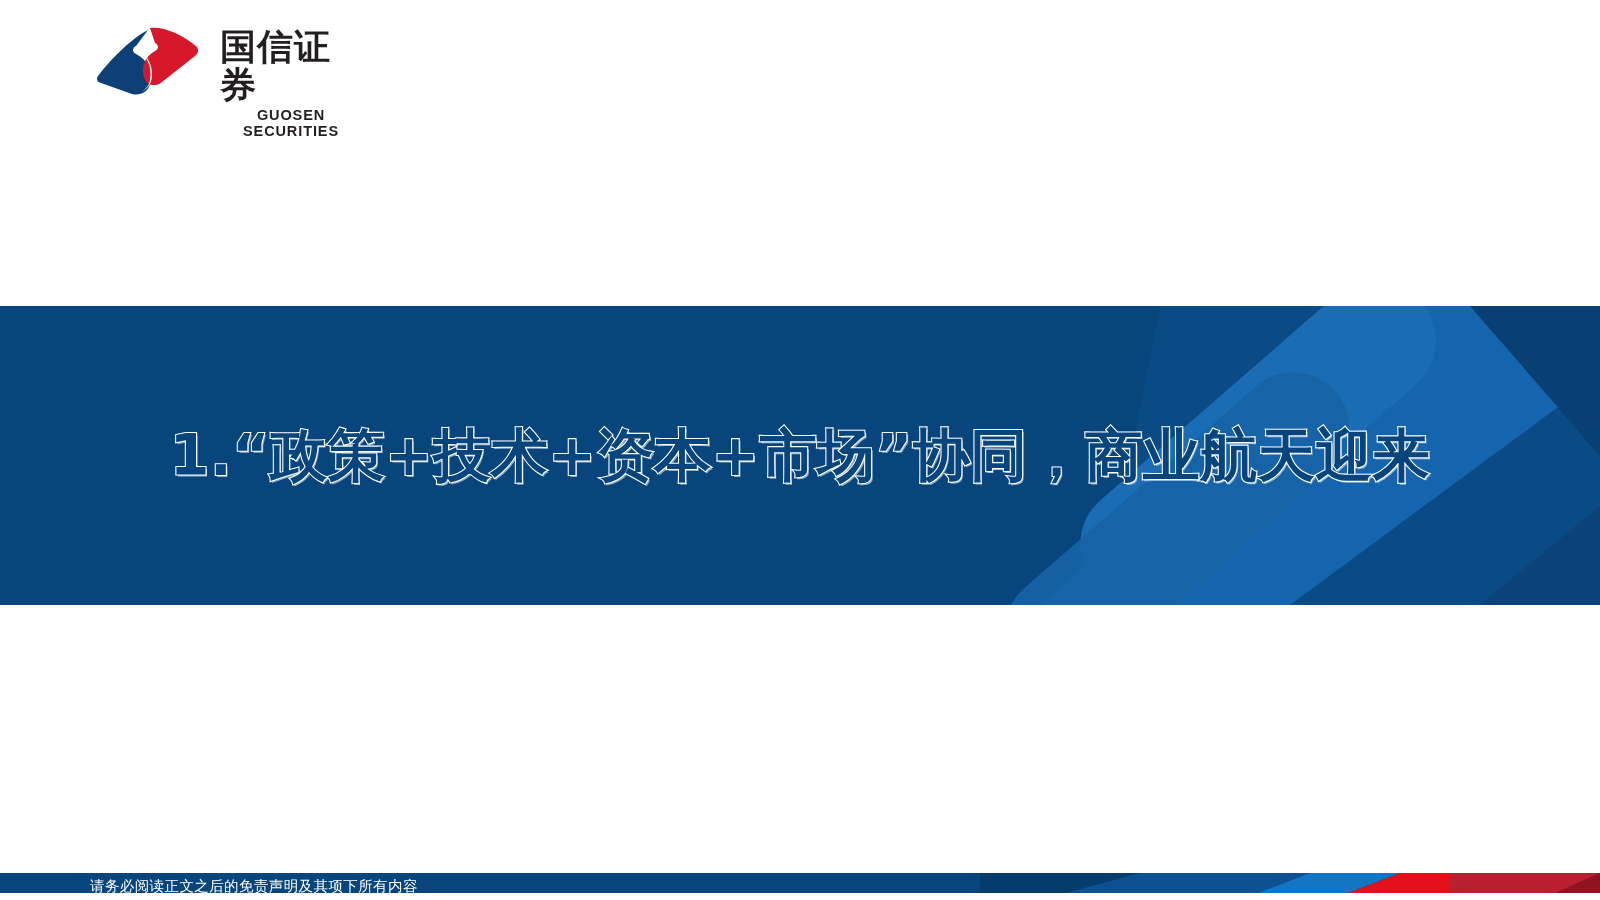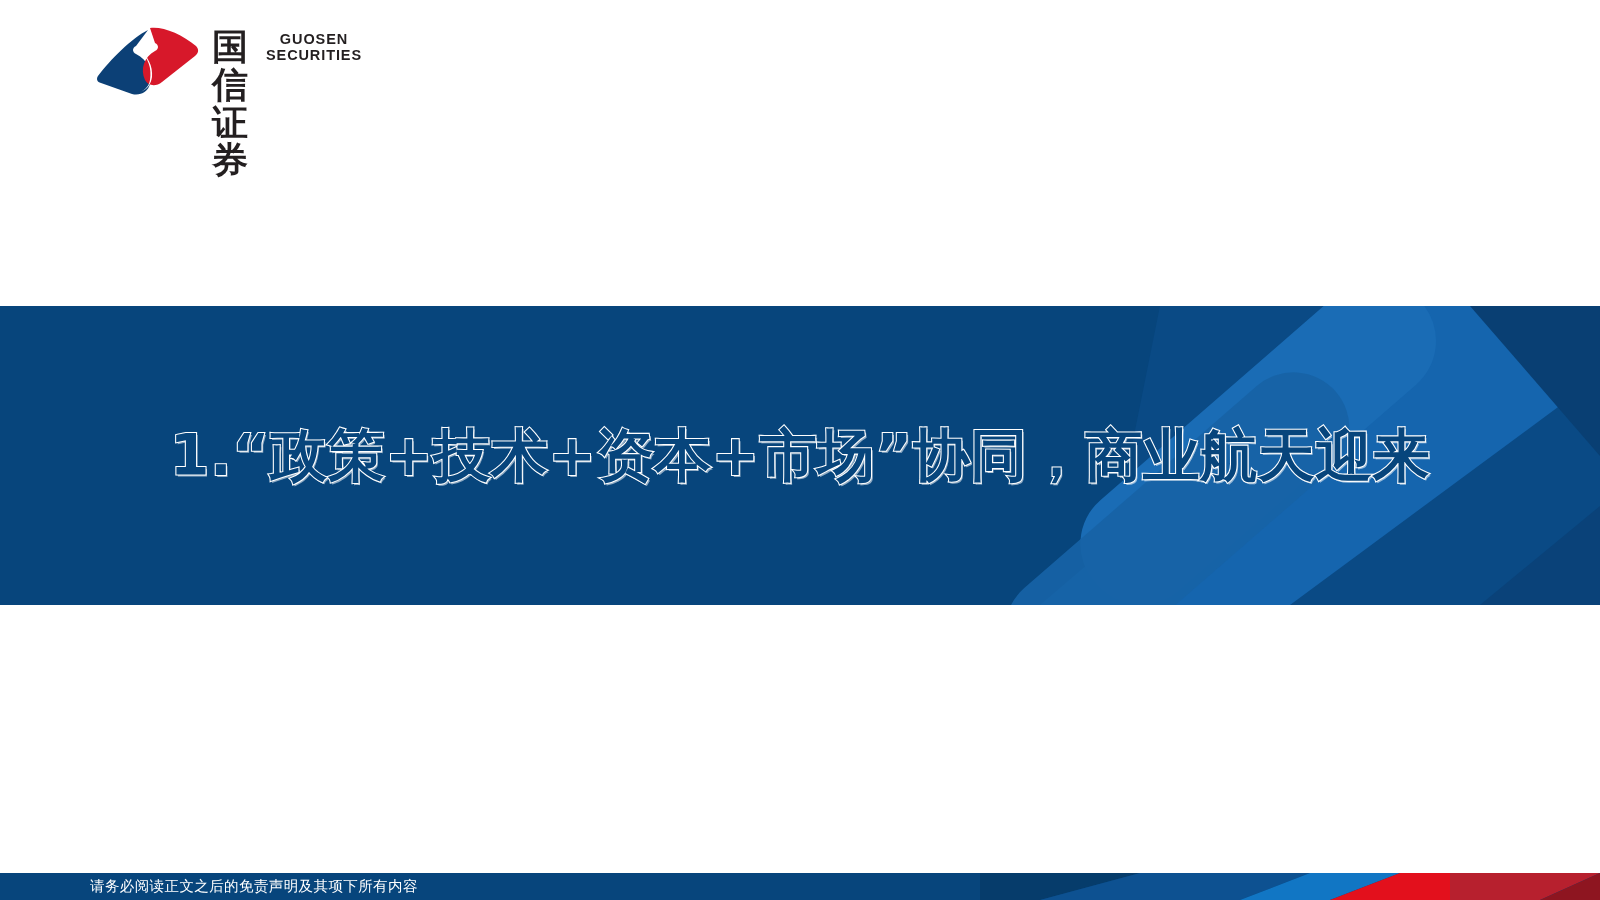--- a/index.html
+++ b/index.html
@@ -31,24 +31,24 @@
     height: 80px;
     display: flex;
     align-items: flex-start;
   }
   .logo-mark {
     width: 112px;
     height: 78px;
     flex: 0 0 112px;
   }
   .logo-text {
-    margin-left: 8px;
+    margin-left: 16px;
     padding-top: 4px;
     display: flex;
-    flex-direction: row;
+    flex-direction: column;
     align-items: flex-start;
   }
   .logo-cn {
     font-family: "DejaVu Sans", sans-serif;
     font-size: 36px;
     font-weight: 700;
     line-height: 1.05;
     color: #231f20;
     letter-spacing: 1px;
   }
@@ -107,21 +107,21 @@
   .title-line-2 {
     margin-top: -6px;
   }
 
   
   .footer {
     position: absolute;
     left: 0;
     top: 873px;
     width: 1600px;
-    height: 27px;
+    height: 20px;
     background: #07457c;
     overflow: hidden;
   }
   .footer-deco {
     position: absolute;
     right: 0;
     top: 0;
     width: 620px;
     height: 27px;
   }

